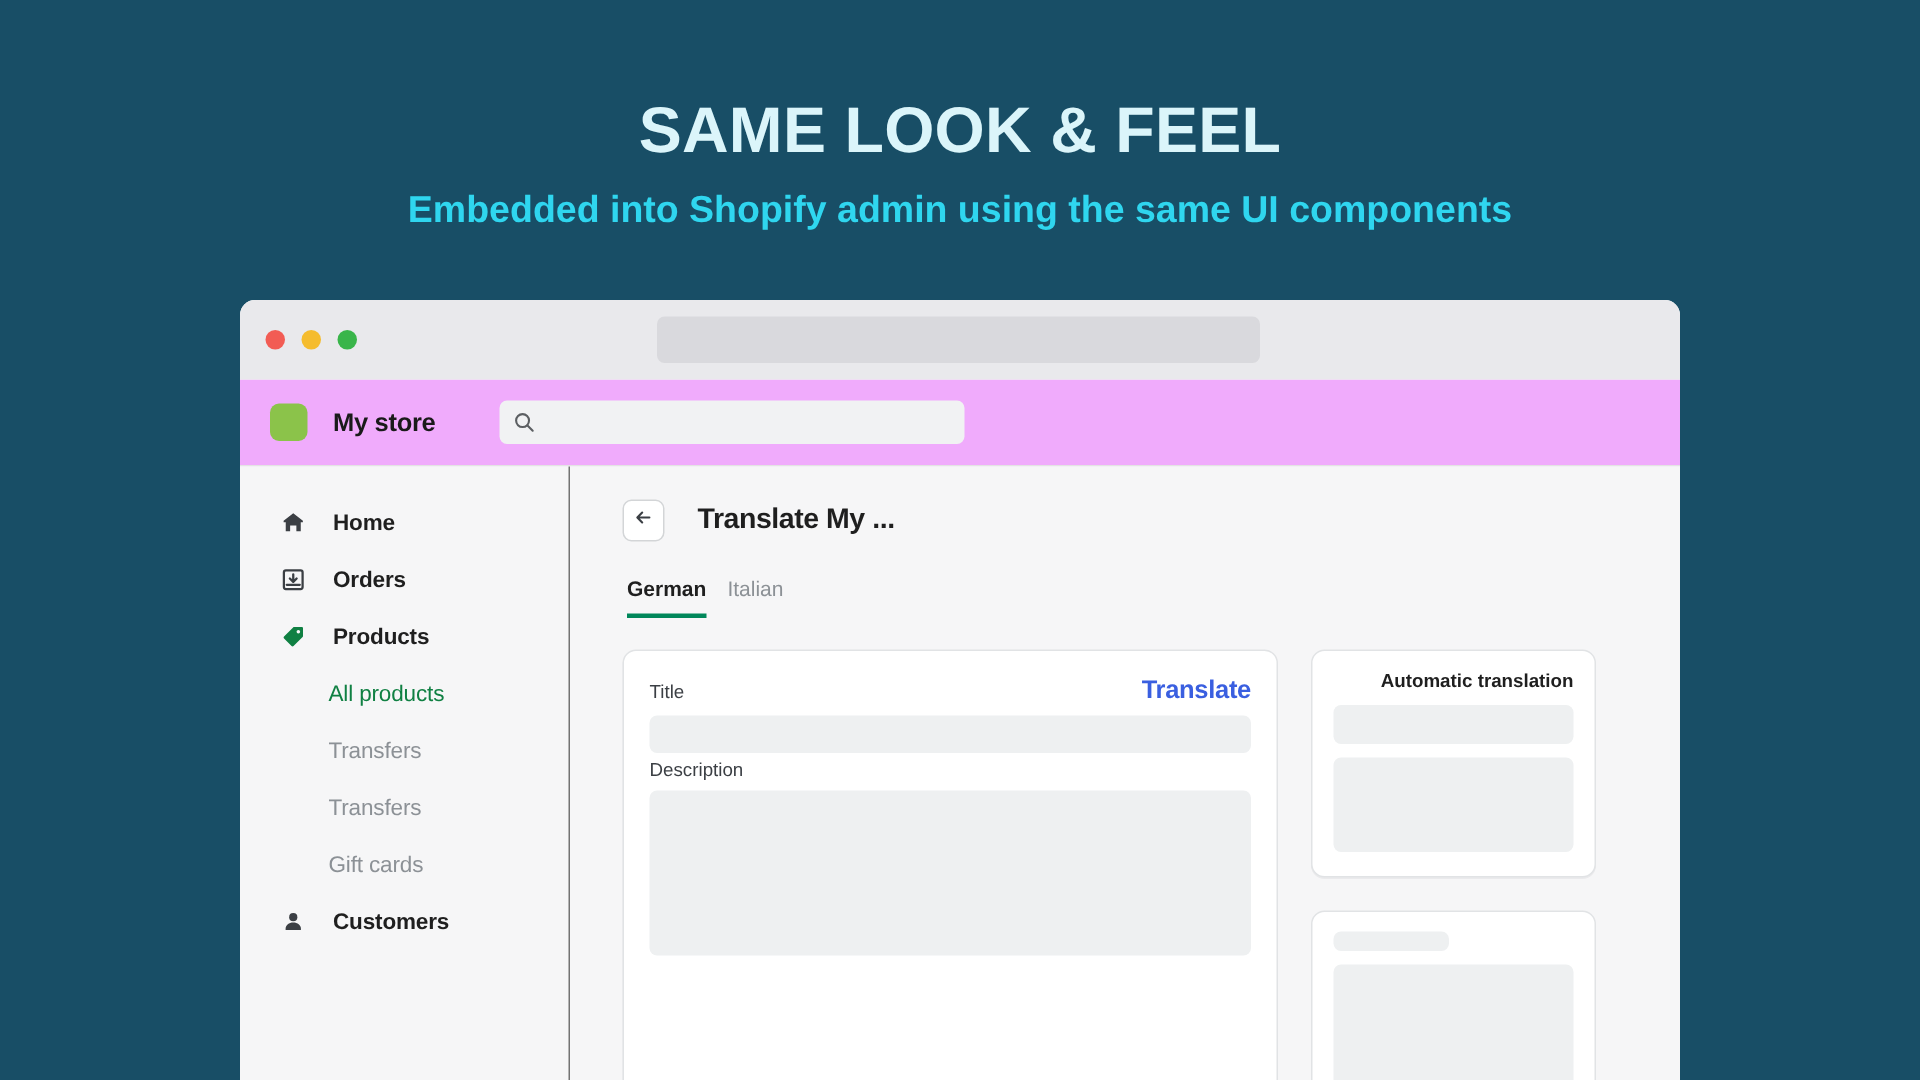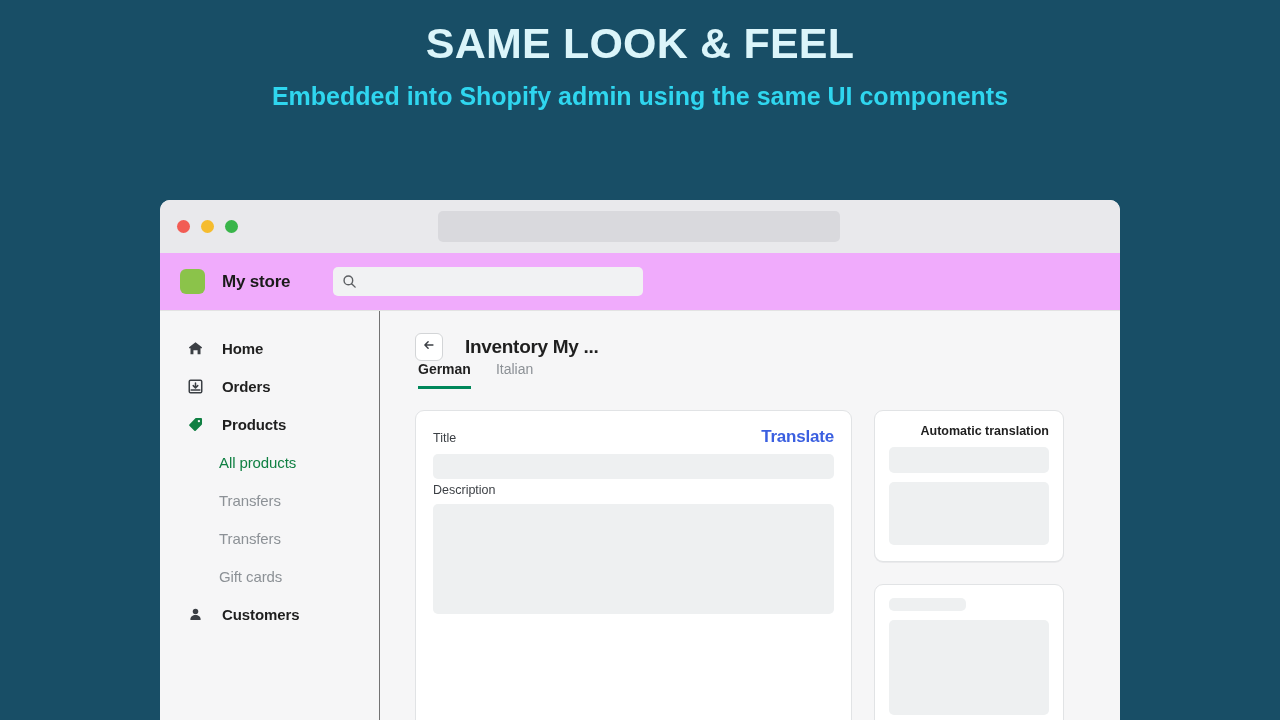--- a/index.html
+++ b/index.html
@@ -9,21 +9,21 @@
     background:#184e66;
     font-family:"Liberation Sans", sans-serif;
   }
 
   
   .hero {
     position:absolute; left:0; top:0; width:1280px; height:200px;
     text-align:center;
   }
   .hero-title {
-    margin-top:20px;
+    margin-top:64px;
     font-size:43px;
     font-weight:bold;
     letter-spacing:0.2px;
     color:#dbf5fa;
     line-height:1.1;
   }
   .hero-sub {
     margin-top:14px;
     font-size:25px;
     font-weight:bold;
@@ -163,21 +163,22 @@
   .page-title {
     margin-left:22px;
     font-size:19px;
     font-weight:bold;
     color:#1f1f1f;
     letter-spacing:-0.3px;
   }
 
   .tabs {
     display:flex;
-    gap:25px;
+    gap:14px;
+    margin-top:23px;
     padding-left:3px;
   }
   .tab {
     font-size:14px;
     color:#8c9196;
     padding-bottom:9px;
     border-bottom:3px solid transparent;
   }
   .tab.active {
     color:#1f1f1f;
@@ -325,21 +326,21 @@
     <div class="content">
 
       <div class="page-head">
         <div class="back-btn">
           <span>
             <svg width="14" height="14" viewBox="0 0 16 16" fill="none" stroke="#3b3f44" stroke-width="1.6" stroke-linecap="round" stroke-linejoin="round">
               <path d="M12.5 8H3.7M7 4.2 3.3 8l3.7 3.8"></path>
             </svg>
           </span>
         </div>
-        <div class="page-title">Inventory My ...</div>
+        <div class="page-title">Translate My ...</div>
       </div>
 
       <div class="tabs">
         <div class="tab active">German</div>
         <div class="tab">Italian</div>
       </div>
 
       <div class="panels">
 
         <div class="main-col">

